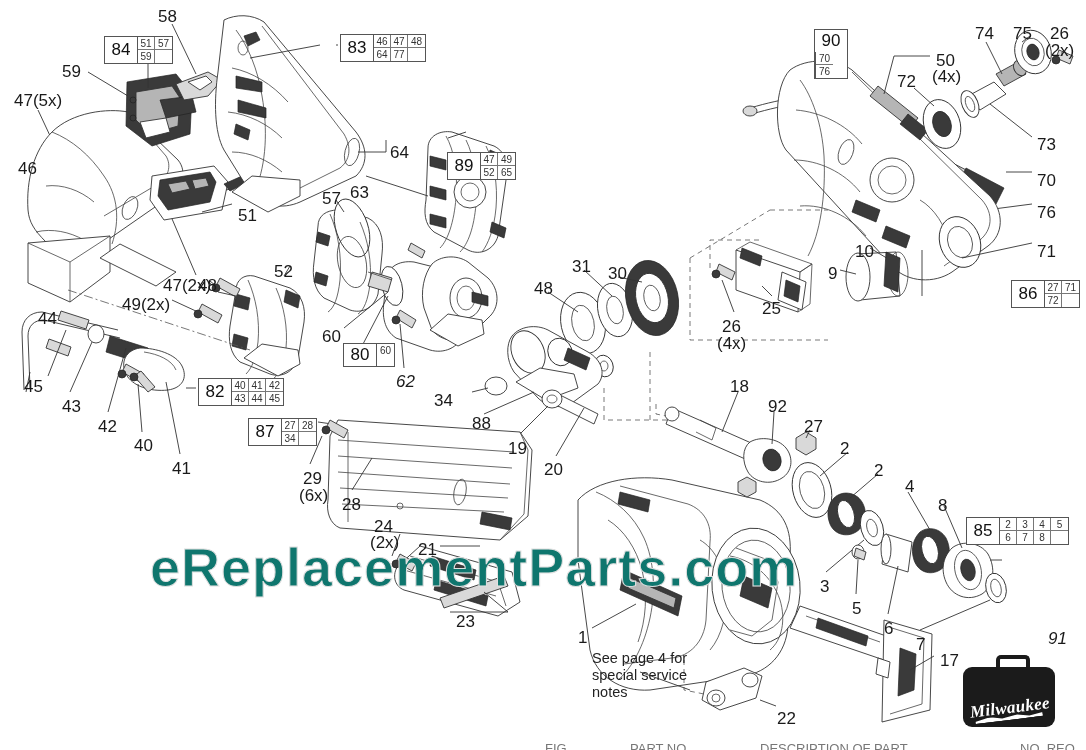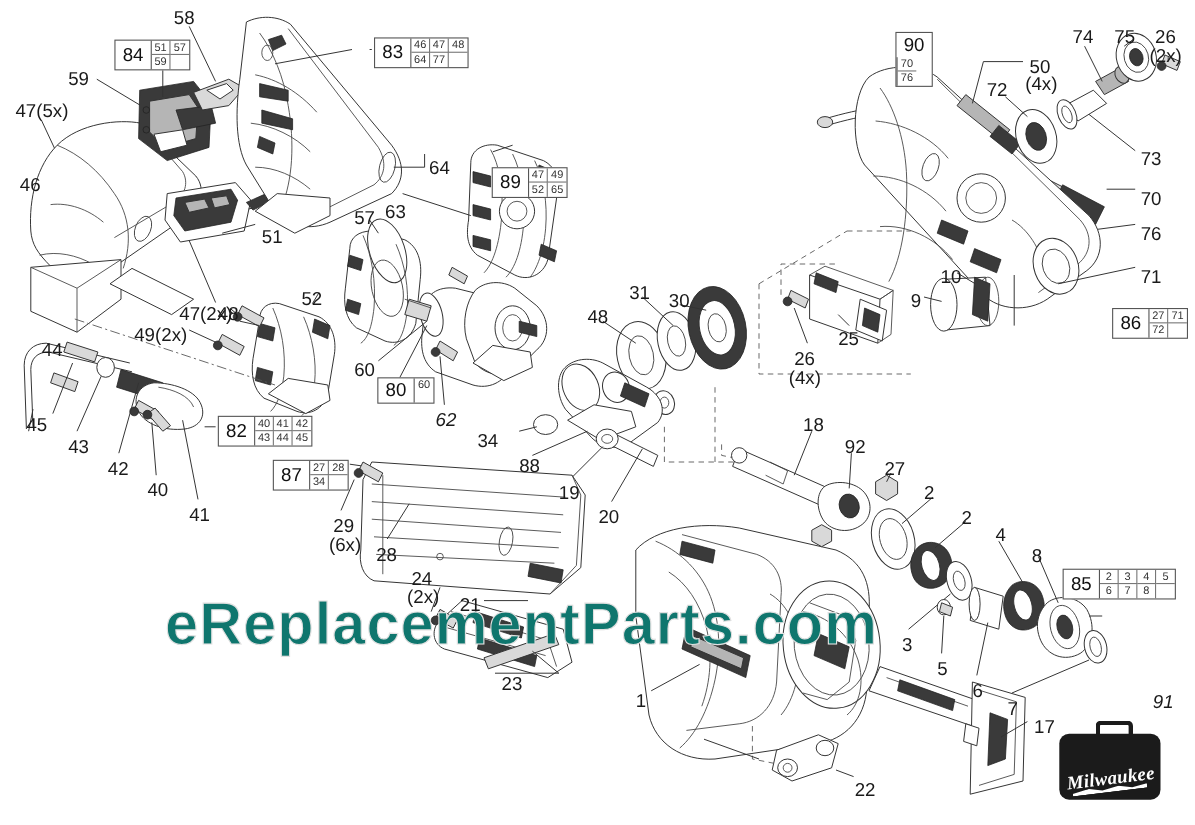--- a/index.html
+++ b/index.html
@@ -780,23 +780,34 @@
           <div class="krow">
             <div class="kcell">6</div>
             <div class="kcell">7</div>
             <div class="kcell">8</div>
             <div class="kcell empty"></div>
           </div>
         </div>
       </div>
     </div>
 
+  <div id="servicenote">
+      <div>See page 4 for</div>
+      <div>special service</div>
+      <div>notes</div>
+    </div>
 
   <div id="case">
     <div class="handle"></div>
     <div class="body">
       <div class="logo">Milwaukee</div>
       <div class="bolt"></div>
     </div>
   </div>
 
+  <div id="footer">
+      <div class="fcell" style="left: 545px;">FIG.</div>
+      <div class="fcell" style="left: 630px;">PART NO.</div>
+      <div class="fcell" style="left: 760px;">DESCRIPTION OF PART</div>
+      <div class="fcell" style="left: 1020px;">NO. REQ.</div>
+    </div>
 
 </div>
 
 </body></html>

